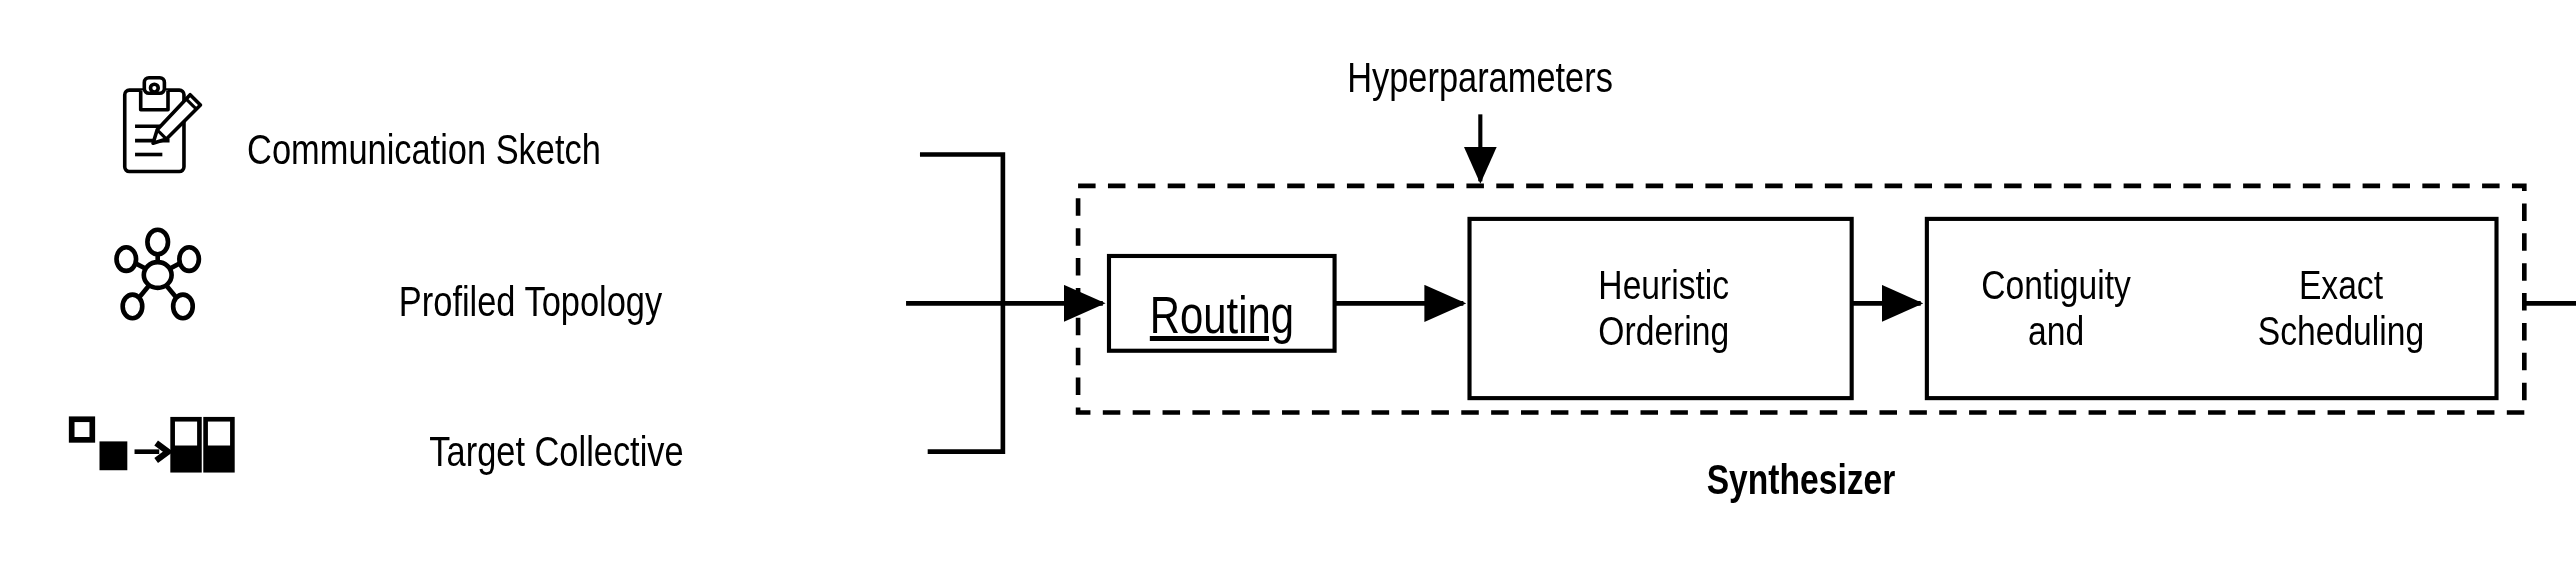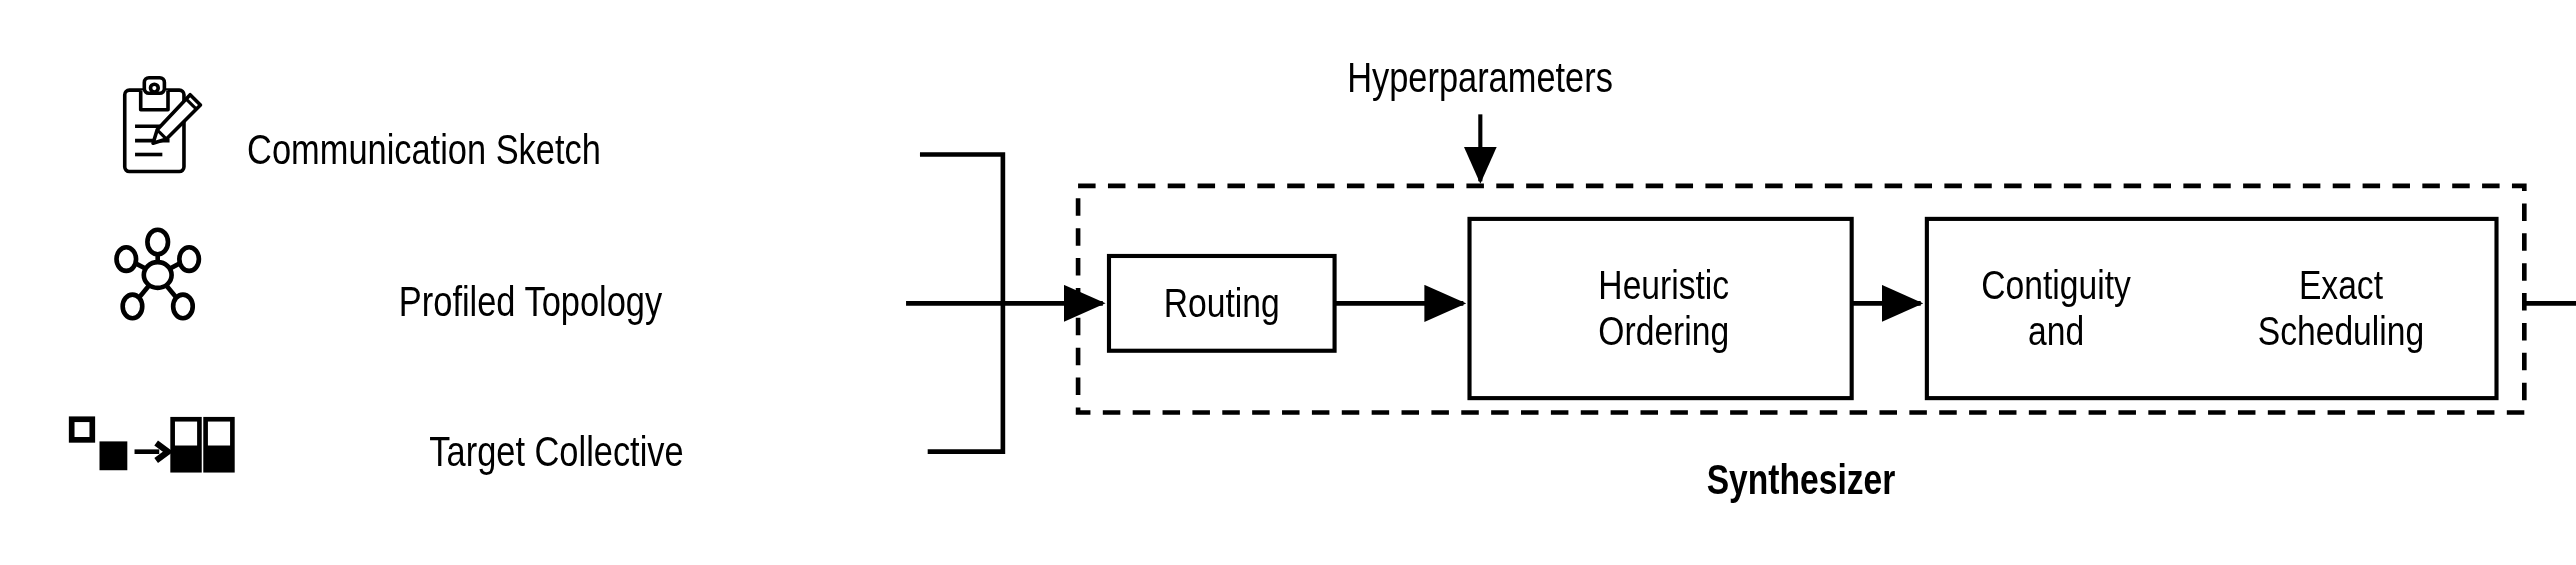--- a/index.html
+++ b/index.html
@@ -140,21 +140,21 @@
   </svg>
 
   <div class="lbl" style="left:175px; top:126px; width:721px; font-size:43px; text-align:left;">Communication Sketch</div>
 
   <div class="lbl" style="left:170px; top:278px; width:721px; font-size:43px; text-align:center;">Profiled Topology</div>
 
   <div class="lbl" style="left:196px; top:428px; width:721px; font-size:43px; text-align:center;">Target Collective</div>
 
   <div class="lbl lbl-center" style="left:1171px; top:54px; width:618px; font-size:43px;">Hyperparameters</div>
 
-  <div class="box-label" style="left:1109px; top:256px; width:226px; height:95px; font-size:41px;">
+  <div class="box-label" style="left:1109px; top:268px; width:226px; height:95px; font-size:51px;text-decoration:underline;">
     <span>Routing</span>
   </div>
 
   <div class="box-label" style="left:1433px; top:219px; width:382px; height:179px; font-size:41px; flex-direction:column;padding-left:40px;">
     <span>Heuristic</span>
     <span>Ordering</span>
   </div>
 
   <div class="box-label" style="left:1927px; top:219px; width:570px; height:179px; font-size:41px; flex-direction:row;">
     <span>Contiguity and</span>

